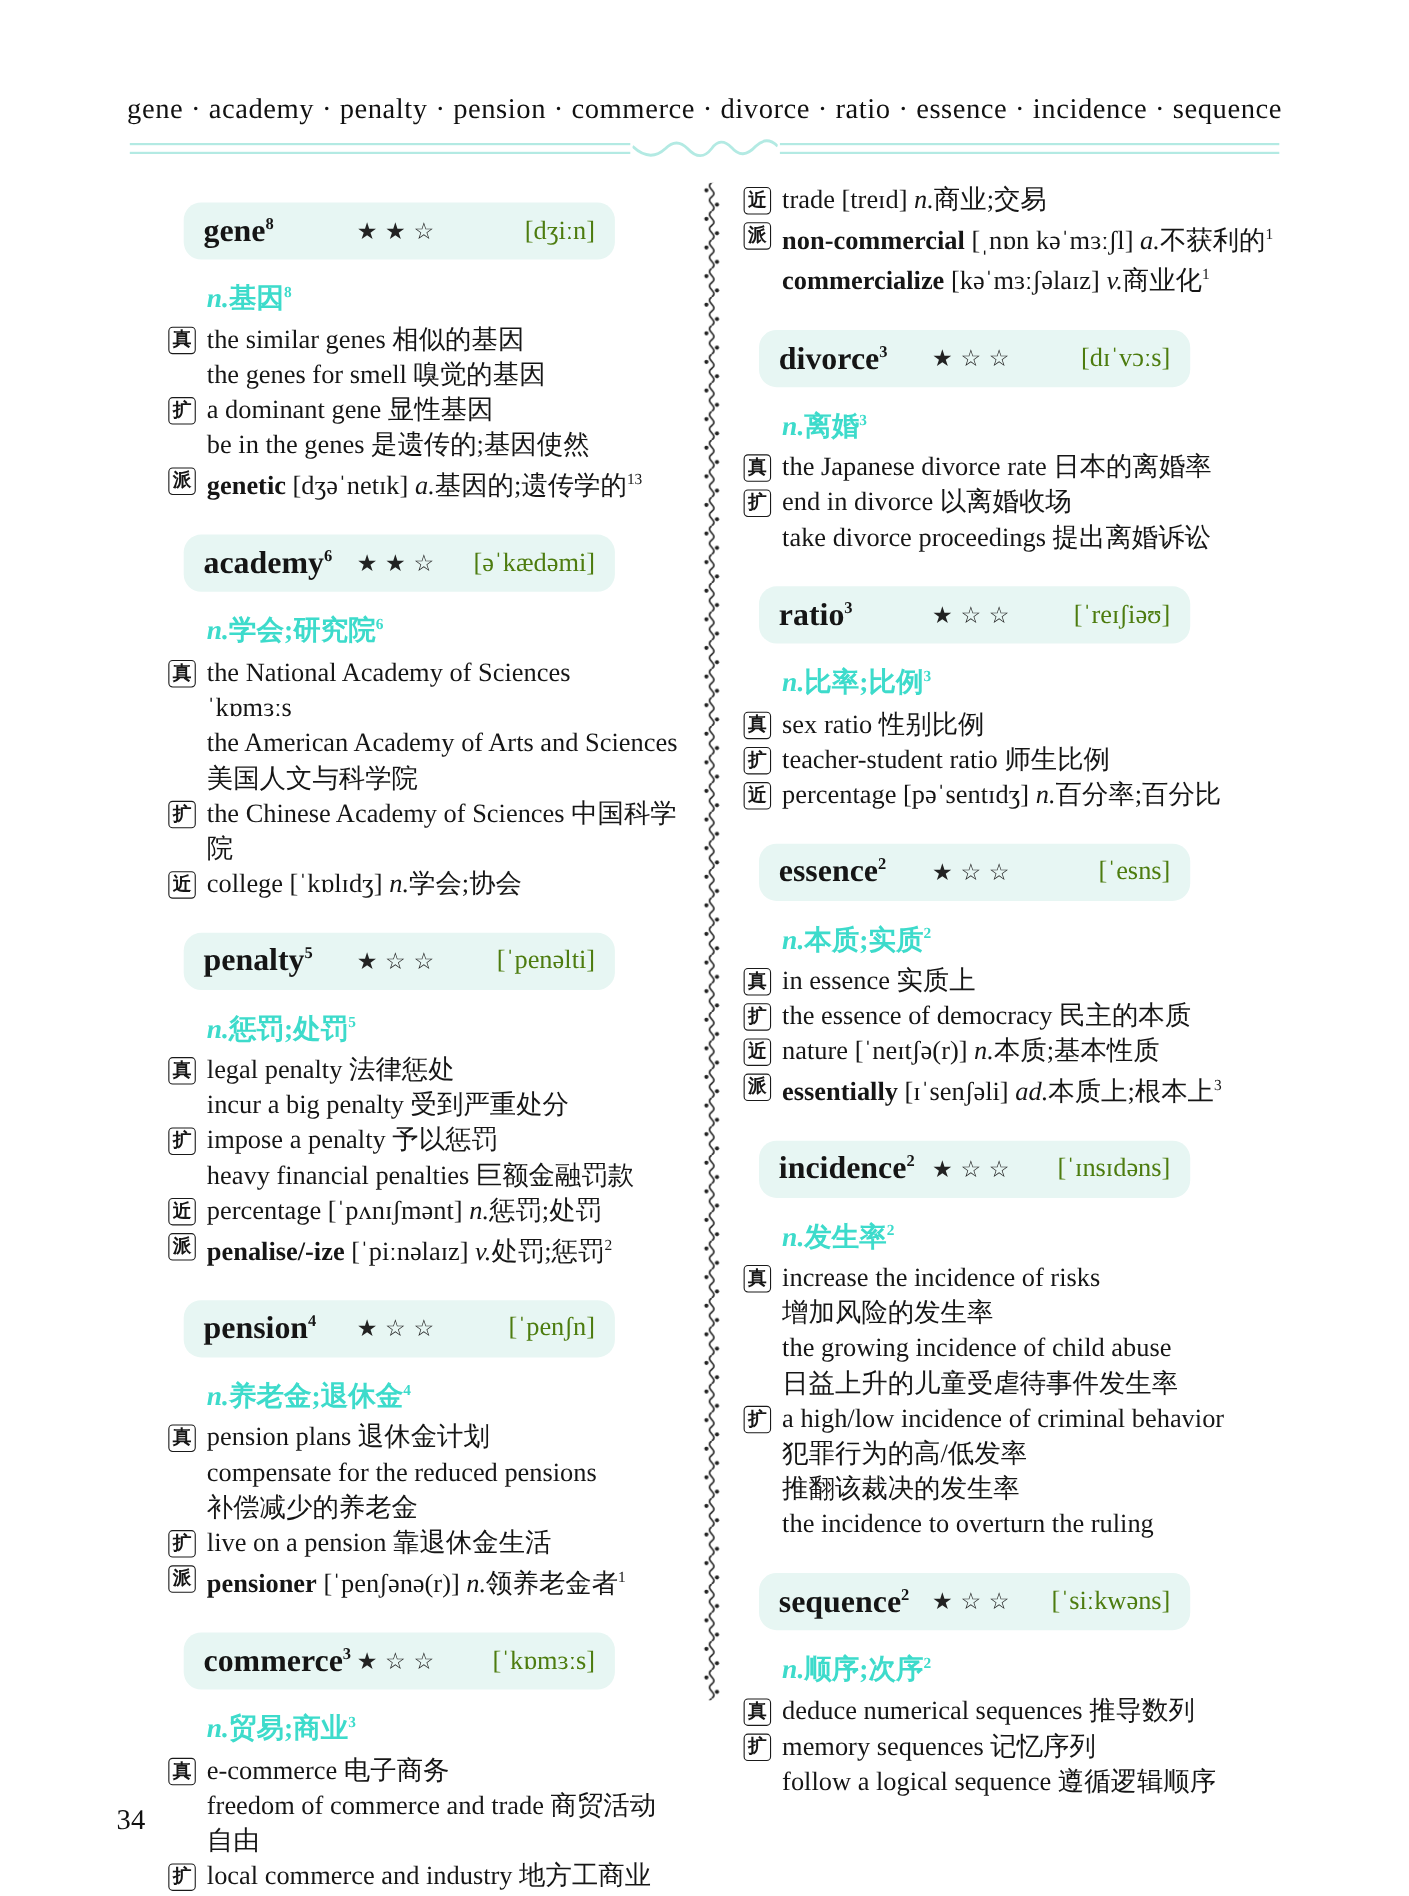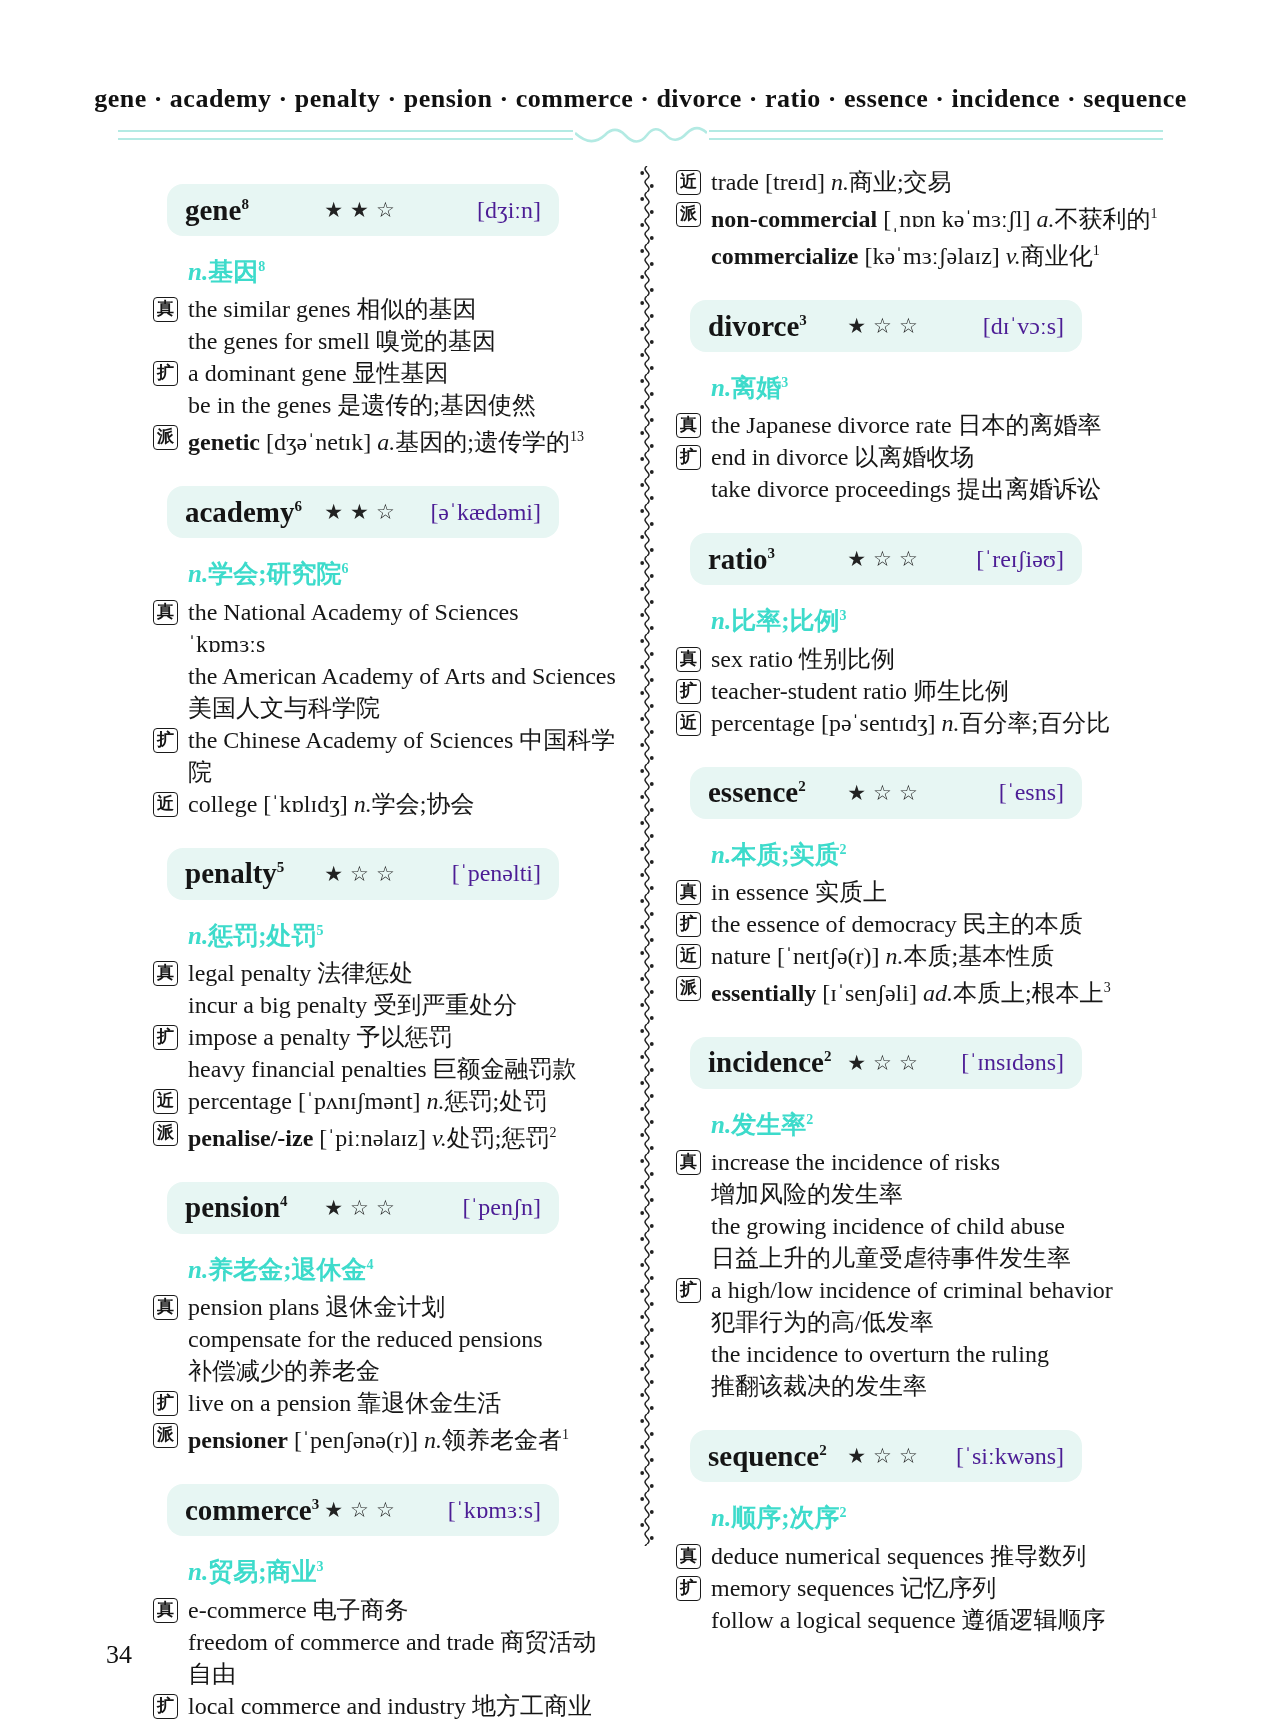--- a/index.html
+++ b/index.html
@@ -4,21 +4,21 @@
 <style>
   html,body{margin:0;padding:0;}
   .page{
     width:1281px;height:1724px;position:relative;background:#ffffff;
     font-family:"Liberation Serif","DejaVu Serif",serif;color:#111;
     overflow:hidden;
   }
   
   .header-keywords{
     margin:84px 60px 0 60px;text-align:center;
-    font-weight:bold;font-size:26px;letter-spacing:.5px;color:#111;
+    font-weight:normal;font-size:26px;letter-spacing:.5px;color:#111;
   }
   .header-rule{
     margin:8px 118px 0 118px;display:flex;align-items:center;height:26px;
   }
   .rule-seg{flex:1;height:6px;border-top:2px solid #b3eae3;border-bottom:2px solid #b3eae3;}
   .rule-squiggle{width:132px;height:26px;flex:0 0 auto;margin:0 2px;}
   
   .content{display:flex;align-items:flex-start;margin-top:18px;}
   .col-left{width:465px;margin-left:153px;}
   .divider-wrap{width:20px;margin-left:20px;flex:0 0 auto;}
@@ -30,21 +30,21 @@
     background:#e7f6f3;border-radius:16px;
   }
   .col-left > .entry:first-child .entry-head{margin-top:18px;gap:32px;}
   .word{font-size:29px;font-weight:bold;color:#151515;}
   .word sup{font-size:15px;font-weight:bold;}
   .stars{
     position:absolute;left:50%;transform:translateX(-50%);
     font-size:21px;letter-spacing:7px;color:#222;white-space:nowrap;
     font-family:"DejaVu Sans","Liberation Sans",sans-serif;
   }
-  .pron{margin-left:auto;font-size:24px;color:#4c1d95;white-space:nowrap;}
+  .pron{margin-left:auto;font-size:24px;color:#4d7c0f;white-space:nowrap;}
   
   .def-line{
     padding-left:35px;font-size:25px;line-height:34px;margin:2px 0 4px 0;
     color:#3ddbcb;font-weight:bold;
   }
   .def-line .pos{font-style:italic;font-weight:bold;}
   .def-line sup{font-size:14px;}
   
   .ex-line{
     position:relative;padding-left:35px;font-size:24px;line-height:32px;
@@ -204,22 +204,22 @@
             <span class="stars">★☆☆</span>
             <span class="pron">[ˈɪnsɪdəns]</span>
           </div>
           <div class="def-line"><span class="pos">n.</span><span class="def-text">发生率</span><sup>2</sup></div>
           <div class="ex-line"><span class="tag">真</span><span>increase the incidence of risks</span></div>
           <div class="ex-line"><span>增加风险的发生率</span></div>
           <div class="ex-line"><span>the growing incidence of child abuse</span></div>
           <div class="ex-line"><span>日益上升的儿童受虐待事件发生率</span></div>
           <div class="ex-line"><span class="tag">扩</span><span>a high/low incidence of criminal behavior</span></div>
           <div class="ex-line"><span>犯罪行为的高/低发率</span></div>
+          <div class="ex-line"><span>推翻该裁决的发生率</span></div>
           <div class="ex-line"><span>the incidence to overturn the ruling</span></div>
-          <div class="ex-line"><span>推翻该裁决的发生率</span></div>
         </div>
         <div class="entry">
           <div class="entry-head">
             <span class="word">sequence<sup>2</sup></span>
             <span class="stars">★☆☆</span>
             <span class="pron">[ˈsiːkwəns]</span>
           </div>
           <div class="def-line"><span class="pos">n.</span><span class="def-text">顺序;次序</span><sup>2</sup></div>
           <div class="ex-line"><span class="tag">真</span><span>deduce numerical sequences 推导数列</span></div>
           <div class="ex-line"><span class="tag">扩</span><span>memory sequences 记忆序列</span></div>

